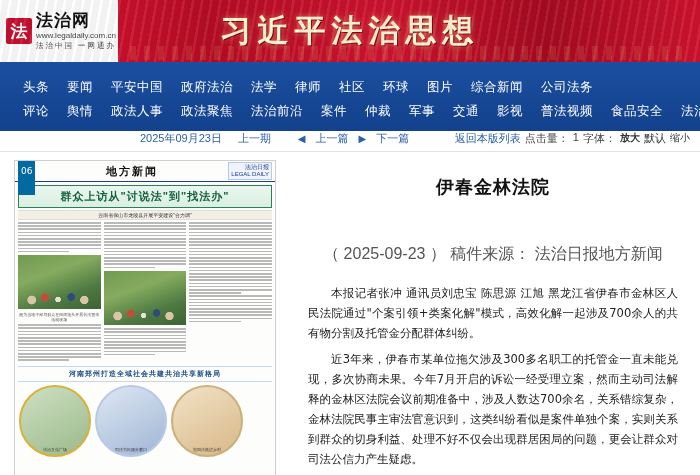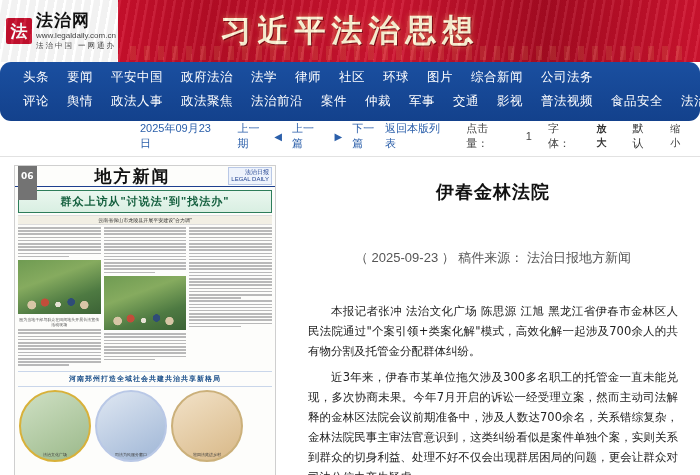--- a/index.html
+++ b/index.html
@@ -96,23 +96,22 @@
     right: 10px;
     height: 14px;
     background:
       repeating-linear-gradient(90deg, rgba(255,215,120,0.25) 0px, rgba(255,215,120,0.25) 6px, transparent 6px, transparent 14px);
     opacity: 0.5;
   }
 
   
   .nav {
     background: linear-gradient(180deg, #1a4fa0 0%, #13418c 100%);
-    padding: 5px 10px 6px 14px;
+    padding: 15px 10px 6px 14px;
     color: #fff;
-    border-radius: 11px;
   }
   .nav-row {
     display: flex;
     flex-wrap: nowrap;
     gap: 0px;
     justify-content: flex-start;
     margin-bottom: 3px;
   }
   .nav-item {
     font-size: 12.5px;
@@ -144,22 +143,21 @@
     margin-right: auto;
     display: flex;
     align-items: center;
     gap: 10px;
     color: #2b5faa;
   }
   .tb-arrow { color: #2b5faa; font-size: 10px; }
   .tb-right {
     margin-left: auto;
     display: flex;
-    align-items: center;
-    gap: 16px;
+    gap: 4px;
     color: #333;
   }
   .tb-link { color: #2b5faa; cursor: pointer; }
   .tb-plain { color: #444; }
   .tb-size-big { font-size: 10px; font-weight: bold; color: #333; cursor: pointer; }
   .tb-size-mid { font-size: 11px; color: #333; cursor: pointer; }
   .tb-size-small { font-size: 10px; color: #333; cursor: pointer; }
 
   
   .main {
@@ -187,31 +185,31 @@
     cursor: pointer;
   }
   .pp-masthead {
     display: flex;
     align-items: center;
     height: 20px;
     border-bottom: 1px solid #1d3f8f;
     padding: 0 3px;
   }
   .pp-pagenum {
-    background: #737373;
+    background: #0369a1;
     color: #fff;
     font-size: 9px;
-    font-weight: bold;
+    font-weight: normal;
     padding: 19px 3px;
     font-family: "DejaVu Sans", sans-serif;
   }
   .pp-secname {
     flex: 1;
     text-align: center;
-    font-size: 17px;
+    font-size: 11px;
     font-weight: bold;
     color: #111;
     letter-spacing: 2px;
   }
   .pp-brand {
     font-size: 6px;
     color: #1d3f8f;
     text-align: right;
     line-height: 7px;
     border: 1px solid #b9c8e6;
@@ -333,24 +331,24 @@
     font-family: "DejaVu Serif", serif;
     font-size: 18px;
     font-weight: bold;
     color: #111;
     line-height: 26px;
     letter-spacing: 1px;
     margin-top: 14px;
   }
   .art-meta {
     text-align: center;
-    font-size: 13px;
+    font-size: 16px;
     color: #555;
     margin-top: 44px;
-    margin-bottom: 34px;
+    margin-bottom: 18px;
   }
   .art-body p {
     font-size: 11.5px;
     line-height: 20px;
     color: #222;
     text-align: justify;
     text-indent: 2em;
     margin: 0 0 6px 0;
     font-family: "DejaVu Sans", sans-serif;
   }
@@ -565,19 +563,19 @@
   <div class="article">
     <div class="art-title">
       <div>伊春金林法院</div>
     </div>
     <div class="art-meta">
       <span>（ 2025-09-23 ）</span>
       <span>稿件来源：</span>
       <span>法治日报地方新闻</span>
     </div>
     <div class="art-body">
-      <p>本报记者张冲 法治文化广场 陈思源 江旭 黑龙江省伊春市金林区人民法院通过"个案引领+类案化解"模式，高效化解一起涉及700余人的共有物分割及托管金分配群体纠纷。</p>
+      <p>本报记者张冲 通讯员刘忠宝 陈思源 江旭 黑龙江省伊春市金林区人民法院通过"个案引领+类案化解"模式，高效化解一起涉及700余人的共有物分割及托管金分配群体纠纷。</p>
       <p>近3年来，伊春市某单位拖欠涉及300多名职工的托管金一直未能兑现，多次协商未果。今年7月开启的诉讼一经受理立案，然而主动司法解释的金林区法院会议前期准备中，涉及人数达700余名，关系错综复杂，金林法院民事主审法官意识到，这类纠纷看似是案件单独个案，实则关系到群众的切身利益、处理不好不仅会出现群居困局的问题，更会让群众对司法公信力产生疑虑。</p>
 
     </div>
   </div>
 
 </div>
 
 </body></html>

